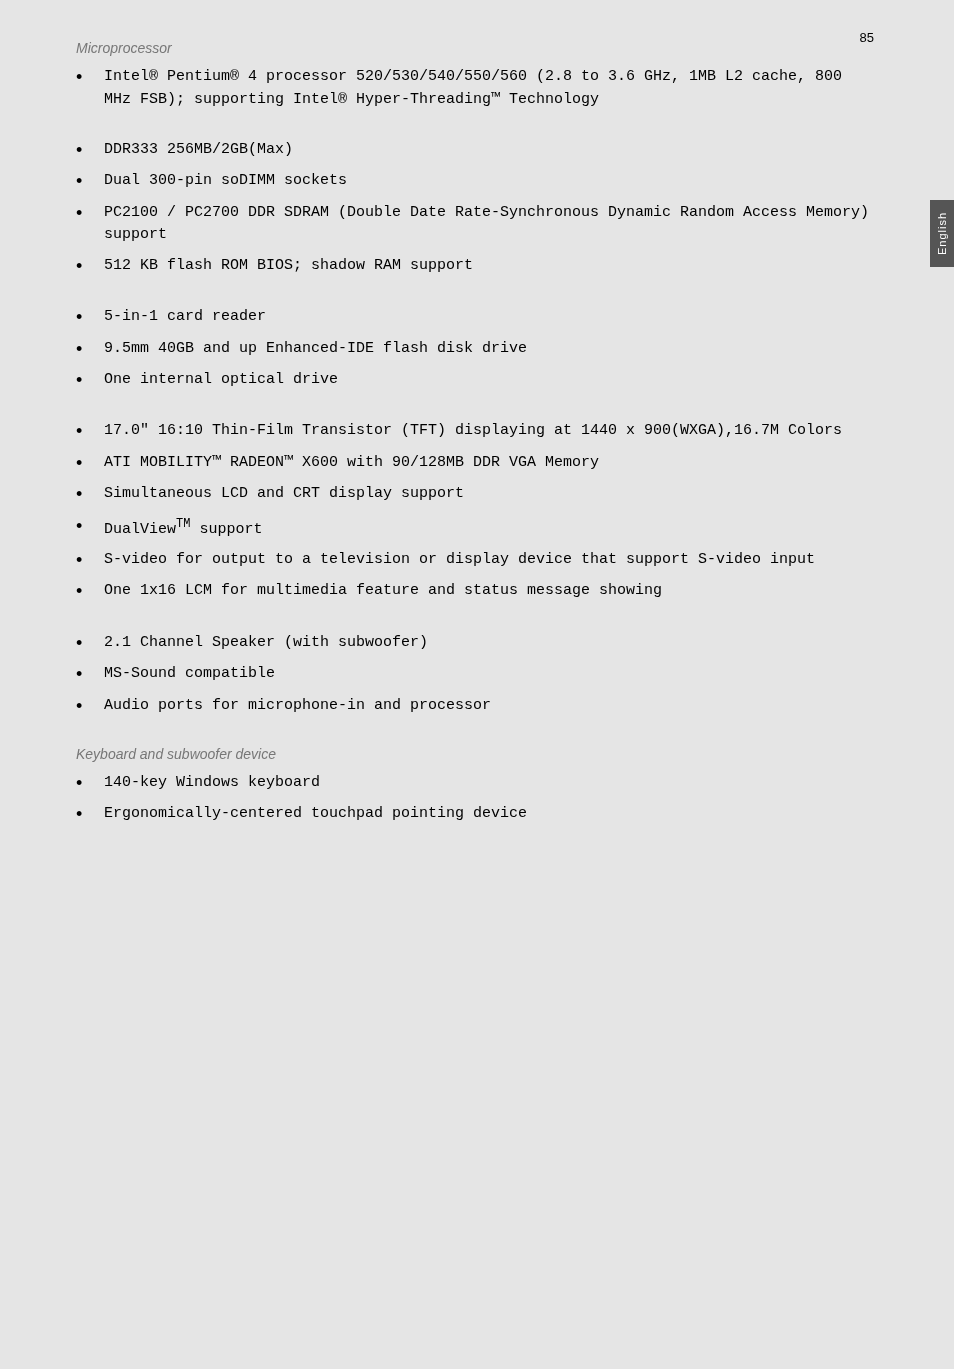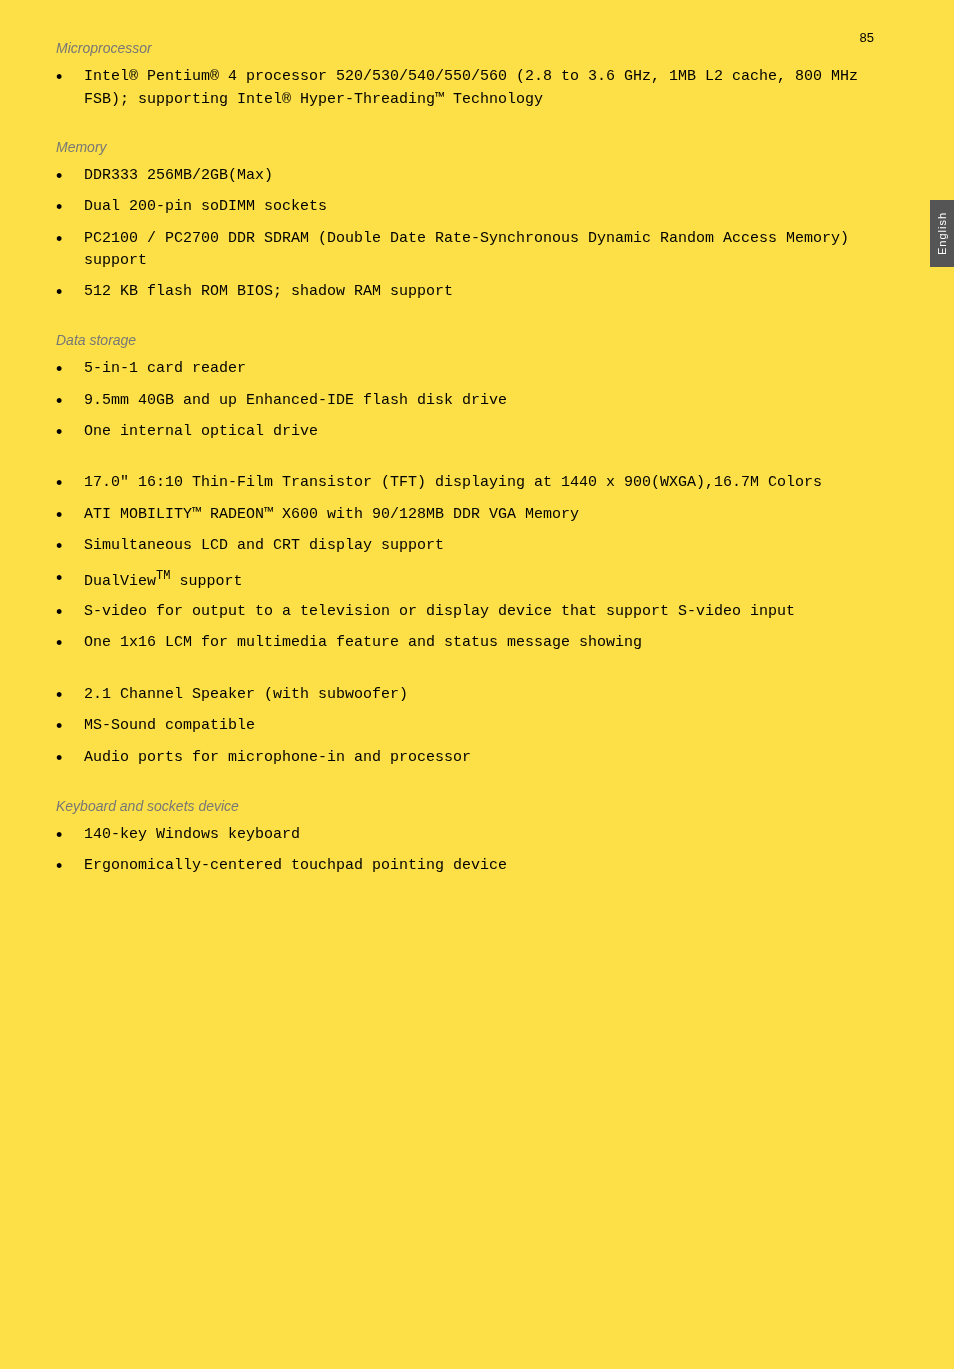--- a/index.html
+++ b/index.html
@@ -13,23 +13,23 @@
       font-family: Arial, Helvetica, sans-serif;
       width: 954px;
       min-height: 1369px;
       position: relative;
       color: #000000;
     }
 
     .page-container {
       width: 954px;
       min-height: 1369px;
-      background: #fde047;
+      background: #e5e5e5;
       position: relative;
-      padding: 40px 80px 40px 56px;
+      padding: 40px 80px 40px 76px;
     }
 
     .page-number {
       position: absolute;
       top: 30px;
       right: 80px;
       font-size: 13px;
       color: #000;
     }
 
@@ -111,42 +111,40 @@
   <div class="section">
         <div class="section-heading">Microprocessor</div>
         <ul class="bullet-list">
           <li>
             <span class="bullet">•</span>
             <span class="item-text">Intel® Pentium® 4 processor 520/530/540/550/560 (2.8 to 3.6 GHz, 1MB L2 cache, 800 MHz FSB); supporting Intel® Hyper-Threading™ Technology</span>
           </li>
         </ul>
       </div>
       <div class="section">
-        <div class="section-heading">Memory</div>
         <ul class="bullet-list">
           <li>
             <span class="bullet">•</span>
             <span class="item-text">DDR333 256MB/2GB(Max)</span>
           </li>
           <li>
             <span class="bullet">•</span>
-            <span class="item-text">Dual 200-pin soDIMM sockets</span>
+            <span class="item-text">Dual 300-pin soDIMM sockets</span>
           </li>
           <li>
             <span class="bullet">•</span>
             <span class="item-text">PC2100 / PC2700 DDR SDRAM (Double Date Rate-Synchronous Dynamic Random Access Memory) support</span>
           </li>
           <li>
             <span class="bullet">•</span>
             <span class="item-text">512 KB flash ROM BIOS; shadow RAM support</span>
           </li>
         </ul>
       </div>
       <div class="section">
-        <div class="section-heading">Data storage</div>
         <ul class="bullet-list">
           <li>
             <span class="bullet">•</span>
             <span class="item-text">5-in-1 card reader</span>
           </li>
           <li>
             <span class="bullet">•</span>
             <span class="item-text">9.5mm 40GB and up Enhanced-IDE flash disk drive</span>
           </li>
           <li>
@@ -193,21 +191,21 @@
             <span class="bullet">•</span>
             <span class="item-text">MS-Sound compatible</span>
           </li>
           <li>
             <span class="bullet">•</span>
             <span class="item-text">Audio ports for microphone-in and processor</span>
           </li>
         </ul>
       </div>
       <div class="section">
-        <div class="section-heading">Keyboard and sockets device</div>
+        <div class="section-heading">Keyboard and subwoofer device</div>
         <ul class="bullet-list">
           <li>
             <span class="bullet">•</span>
             <span class="item-text">140-key Windows keyboard</span>
           </li>
           <li>
             <span class="bullet">•</span>
             <span class="item-text">Ergonomically-centered touchpad pointing device</span>
           </li>
         </ul>

